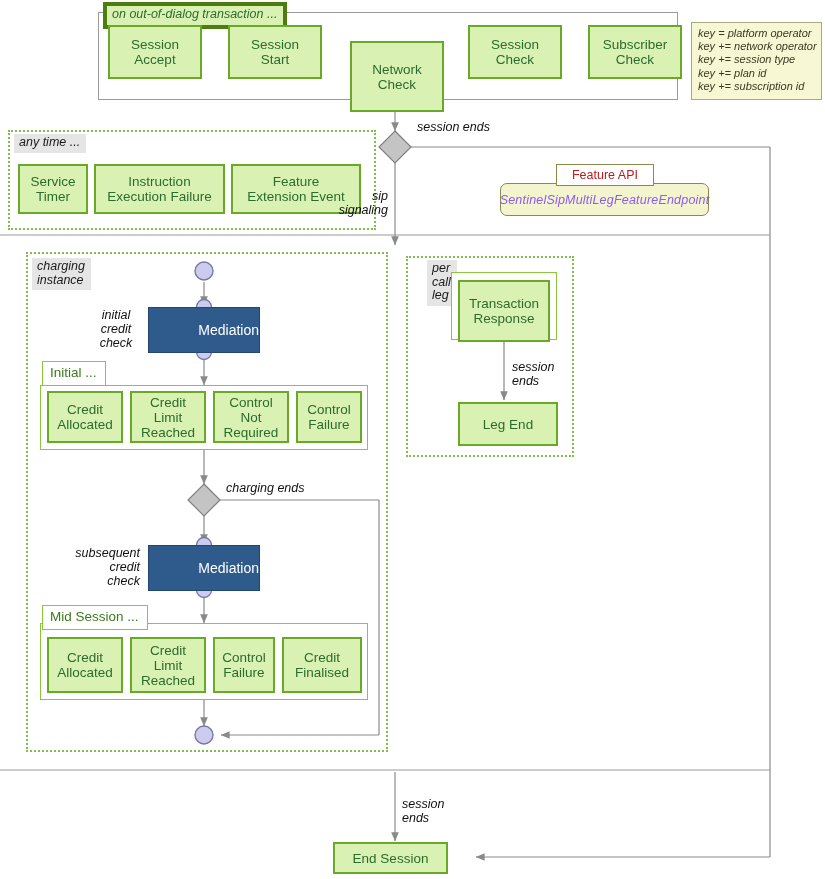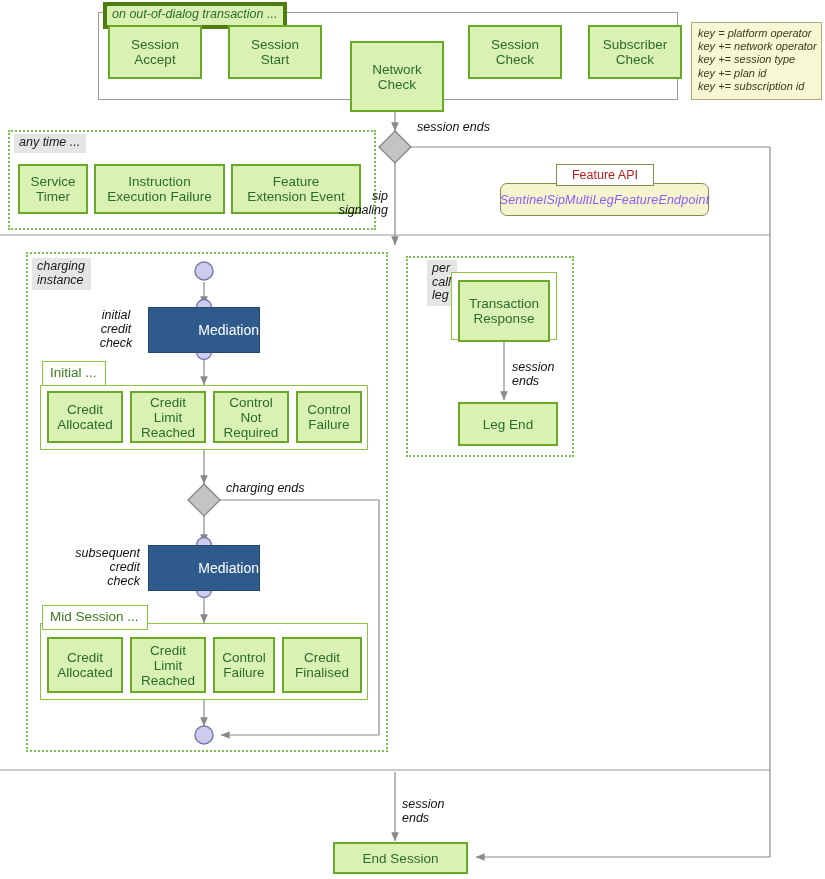--- a/index.html
+++ b/index.html
@@ -394,19 +394,19 @@
 
   <div class="abs gbox" style="left:458px;top:402px;width:100px;height:44px;">
     <div>
       <span>Leg End</span>
     </div>
   </div>
 
   <div class="abs elabel" style="left:402px;top:797px;">session
 ends</div>
 
-  <div class="abs gbox" style="left:333px;top:842px;width:135px;height:32px;">
+  <div class="abs gbox" style="left:333px;top:842px;width:115px;height:32px;">
     <div>
       <span>End Session</span>
     </div>
   </div>
 
 </div>
 
 </body></html>

